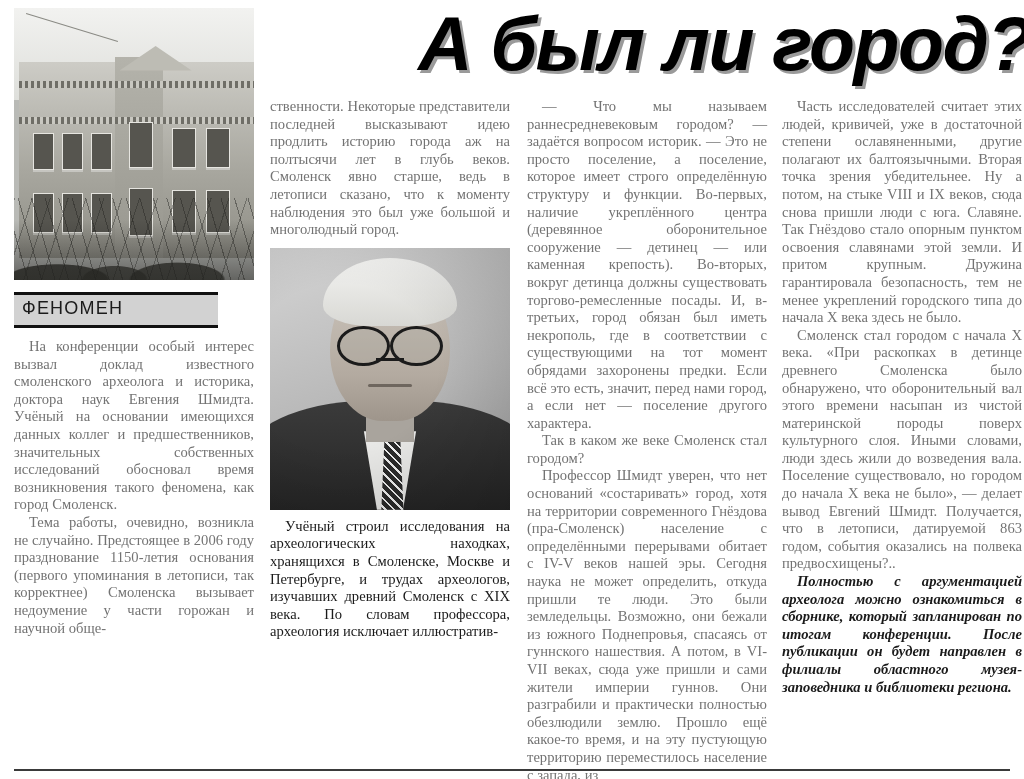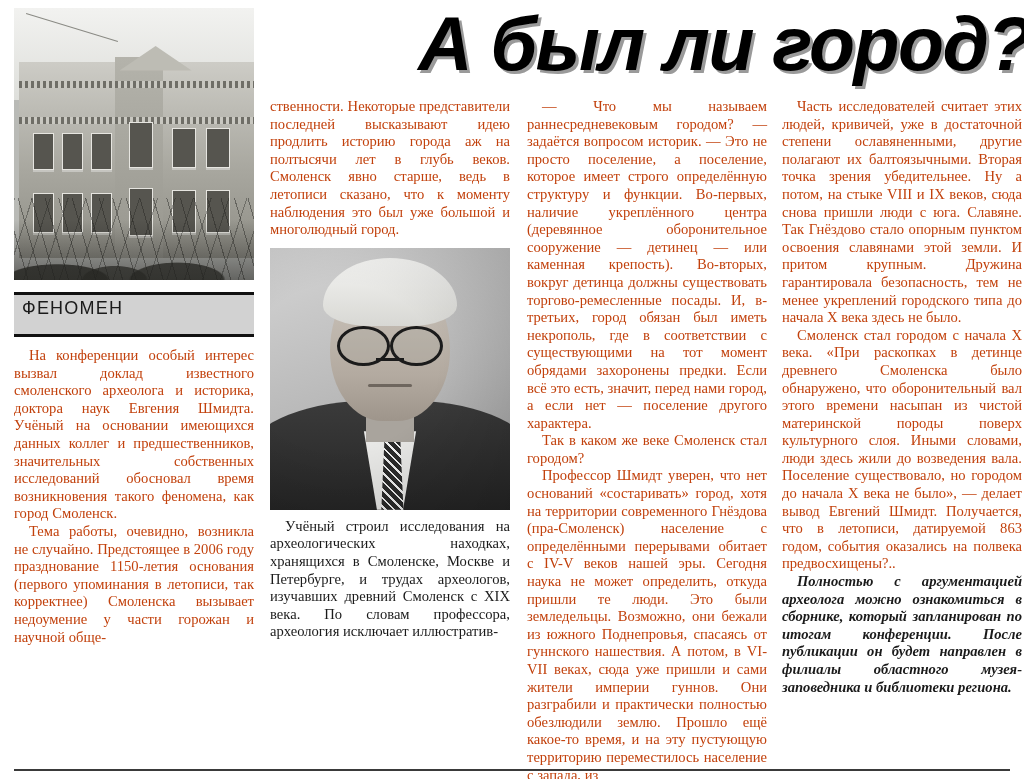--- a/index.html
+++ b/index.html
@@ -118,26 +118,26 @@
   }
   .bp-wire {
     position: absolute;
     left: 4%; top: 7%;
     width: 40%; height: 1px;
     background: #8a8a84;
     transform: rotate(17deg);
   }
 
   .rubric-bar {
-    width: 240px;
+    width: 204px;
     border-top: 3px solid #111;
     border-bottom: 3px solid #111;
     background: #d2d2d2;
     box-sizing: border-box;
-    padding: 3px 0 16px 8px;
+    padding: 3px 0 7px 8px;
     margin-bottom: 10px;
   }
   .rubric-label {
     font-family: "Liberation Sans", "DejaVu Sans", sans-serif;
     font-weight: normal;
     font-size: 18px;
     letter-spacing: 1.2px;
     color: #1a1a1a;
     line-height: 20px;
   }
@@ -154,21 +154,21 @@
   }
 
   .body-text {
     font-family: "Liberation Serif", "DejaVu Serif", serif;
     font-size: 14.6px;
     line-height: 17.6px;
     text-align: justify;
     text-justify: inter-word;
     margin: 0;
     hyphens: auto;
-    color: #c2410c;
+    color: #737373;
   }
   .body-text p {
     margin: 0;
     text-indent: 15px;
     text-align: justify;
   }
   .body-text p.noindent { text-indent: 0; }
 
   
   .col {

